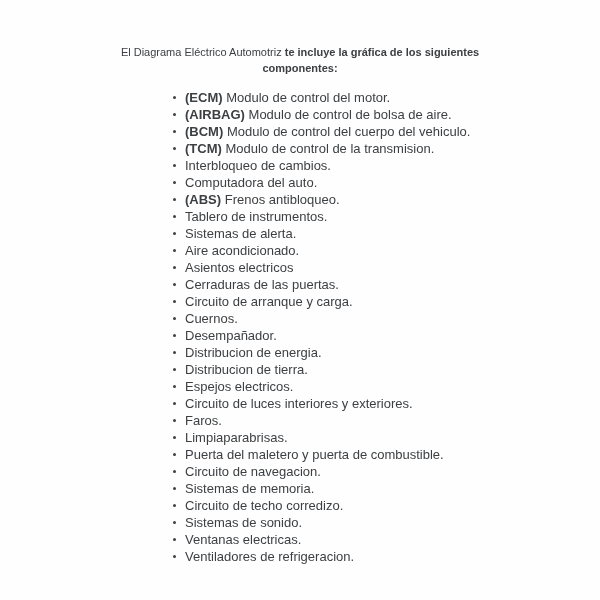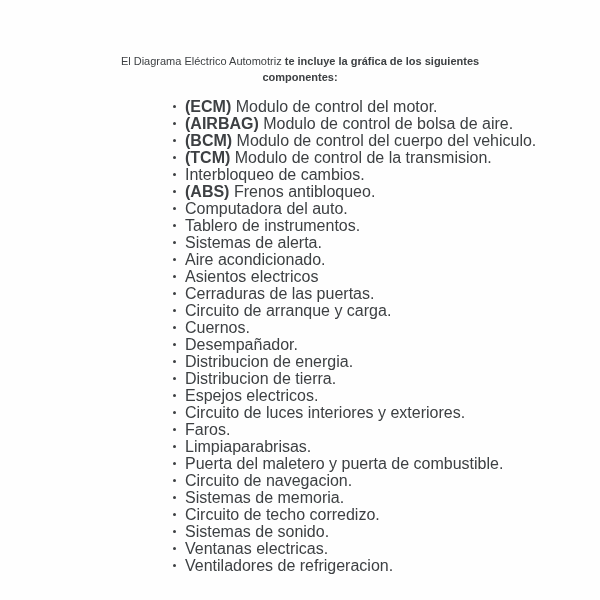--- a/index.html
+++ b/index.html
@@ -13,36 +13,36 @@
   }
   .page {
     width: 600px;
     height: 600px;
     box-sizing: border-box;
     padding-top: 40px;
     color: #3d4043;
   }
   .title {
     max-width: 380px;
-    margin: 13px auto;
+    margin: 4px auto;
     text-align: center;
     font-size: 11px;
     line-height: 16px;
     color: #3d4043;
   }
   .b { font-weight: 700; }
   ul.components {
     list-style: none;
     margin: 13px 0 0 172px;
     padding: 0;
   }
   ul.components li {
     position: relative;
     padding-left: 13px;
-    font-size: 16px;
+    font-size: 13px;
     line-height: 17px;
     color: #3d4043;
     white-space: nowrap;
   }
   ul.components li::before {
     content: "";
     position: absolute;
     left: 1px;
     top: 7px;
     width: 3px;
@@ -55,22 +55,22 @@
 <body>
 
 <div class="page">
   <p class="title"><span>El Diagrama Eléctrico Automotriz</span> <span class="b">te incluye la gráfica de los siguientes componentes:</span></p>
   <ul class="components">
       <li><span class="b">(ECM) </span><span>Modulo de control del motor.</span></li>
       <li><span class="b">(AIRBAG) </span><span>Modulo de control de bolsa de aire.</span></li>
       <li><span class="b">(BCM) </span><span>Modulo de control del cuerpo del vehiculo.</span></li>
       <li><span class="b">(TCM) </span><span>Modulo de control de la transmision.</span></li>
       <li><span>Interbloqueo de cambios.</span></li>
+      <li><span>Computadora del auto.</span></li>
       <li><span class="b">(ABS) </span><span>Frenos antibloqueo.</span></li>
-      <li><span>Computadora del auto.</span></li>
       <li><span>Tablero de instrumentos.</span></li>
       <li><span>Sistemas de alerta.</span></li>
       <li><span>Aire acondicionado.</span></li>
       <li><span>Asientos electricos</span></li>
       <li><span>Cerraduras de las puertas.</span></li>
       <li><span>Circuito de arranque y carga.</span></li>
       <li><span>Cuernos.</span></li>
       <li><span>Desempañador.</span></li>
       <li><span>Distribucion de energia.</span></li>
       <li><span>Distribucion de tierra.</span></li>

